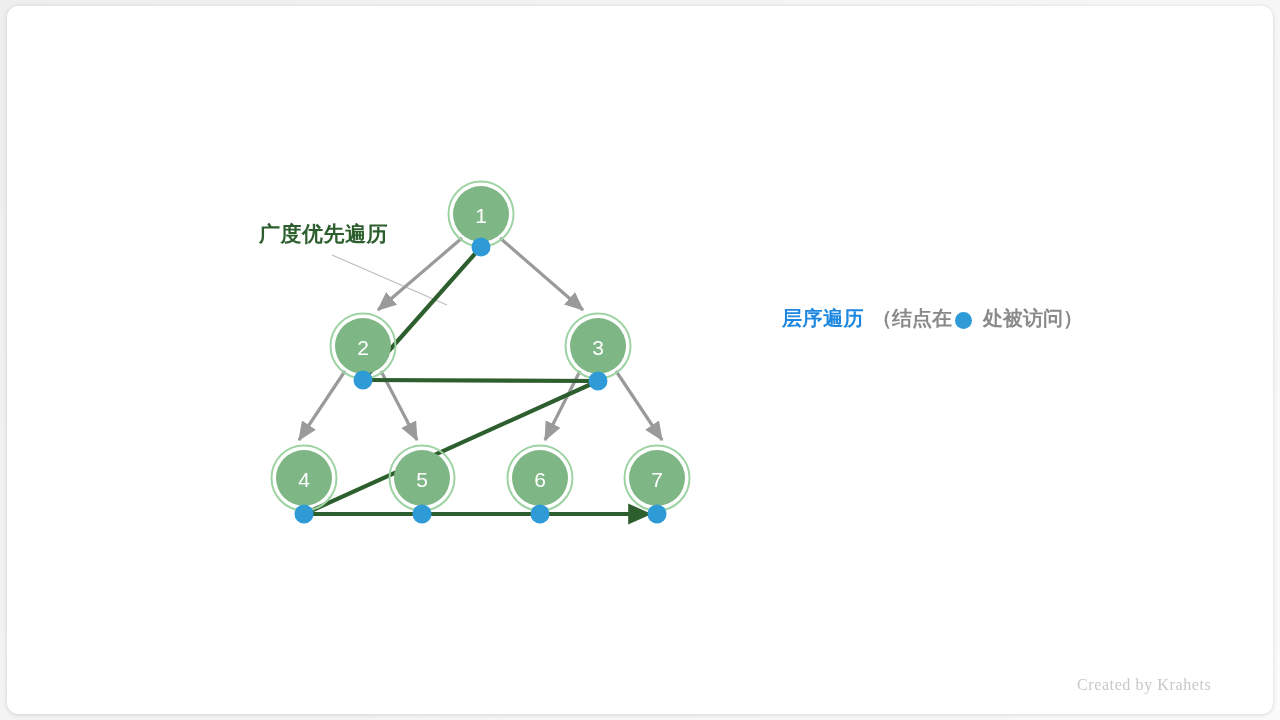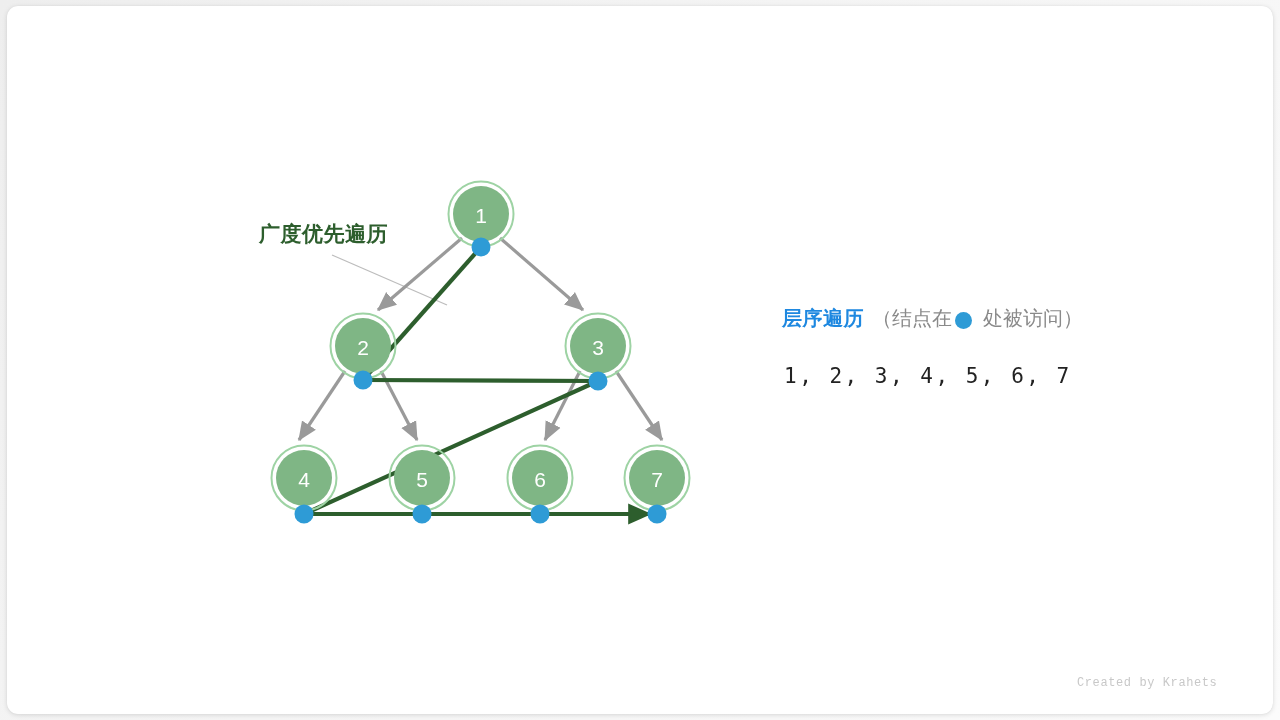--- a/index.html
+++ b/index.html
@@ -57,21 +57,21 @@
     display: flex;
     align-items: center;
   }
   #legend-title {
     color: #1e88e0;
     font-weight: bold;
     letter-spacing: 0.5px;
   }
   .legend-paren {
     color: #8a8a8a;
-    font-weight: normal;
+    font-weight: bold;
     margin-left: 8px;
   }
   .legend-dot {
     display: inline-block;
     width: 17px;
     height: 17px;
     border-radius: 50%;
     background: #2e9bd6;
     margin: 0 3px;
     position: relative;
@@ -81,22 +81,22 @@
     left: 784px;
     top: 364px;
     font-family: "DejaVu Sans Mono", monospace;
     font-size: 21px;
     color: #222222;
     letter-spacing: 2.5px;
   }
   #credit {
     left: 1077px;
     top: 676px;
-    font-family: Liberation Mono, monospace;
-    font-size: 12px;
+    font-family: Liberation Serif, serif;
+    font-size: 16px;
     color: #c8c8c8;
     letter-spacing: 0.6px;
   }
   .node-num {
     fill: #ffffff;
     font-family: "Liberation Sans", sans-serif;
     font-size: 21px;
     text-anchor: middle;
     dominant-baseline: central;
   }
@@ -187,17 +187,16 @@
   <div class="txt-layer">
     <div class="abs" id="bfs-label">广度优先遍历</div>
 
     <div class="abs" id="legend-row">
       <span id="legend-title">层序遍历</span>
       <span class="legend-paren">（结点在</span>
       <span class="legend-dot"></span>
       <span class="legend-paren" style="margin-left:8px">处被访问）</span>
     </div>
 
-    <div class="abs" id="sequence">1, 2, 3, 4, 5, 6, 7</div>
 
     <div class="abs" id="credit">Created by Krahets</div>
   </div>
 </div>
 
 </body></html>

